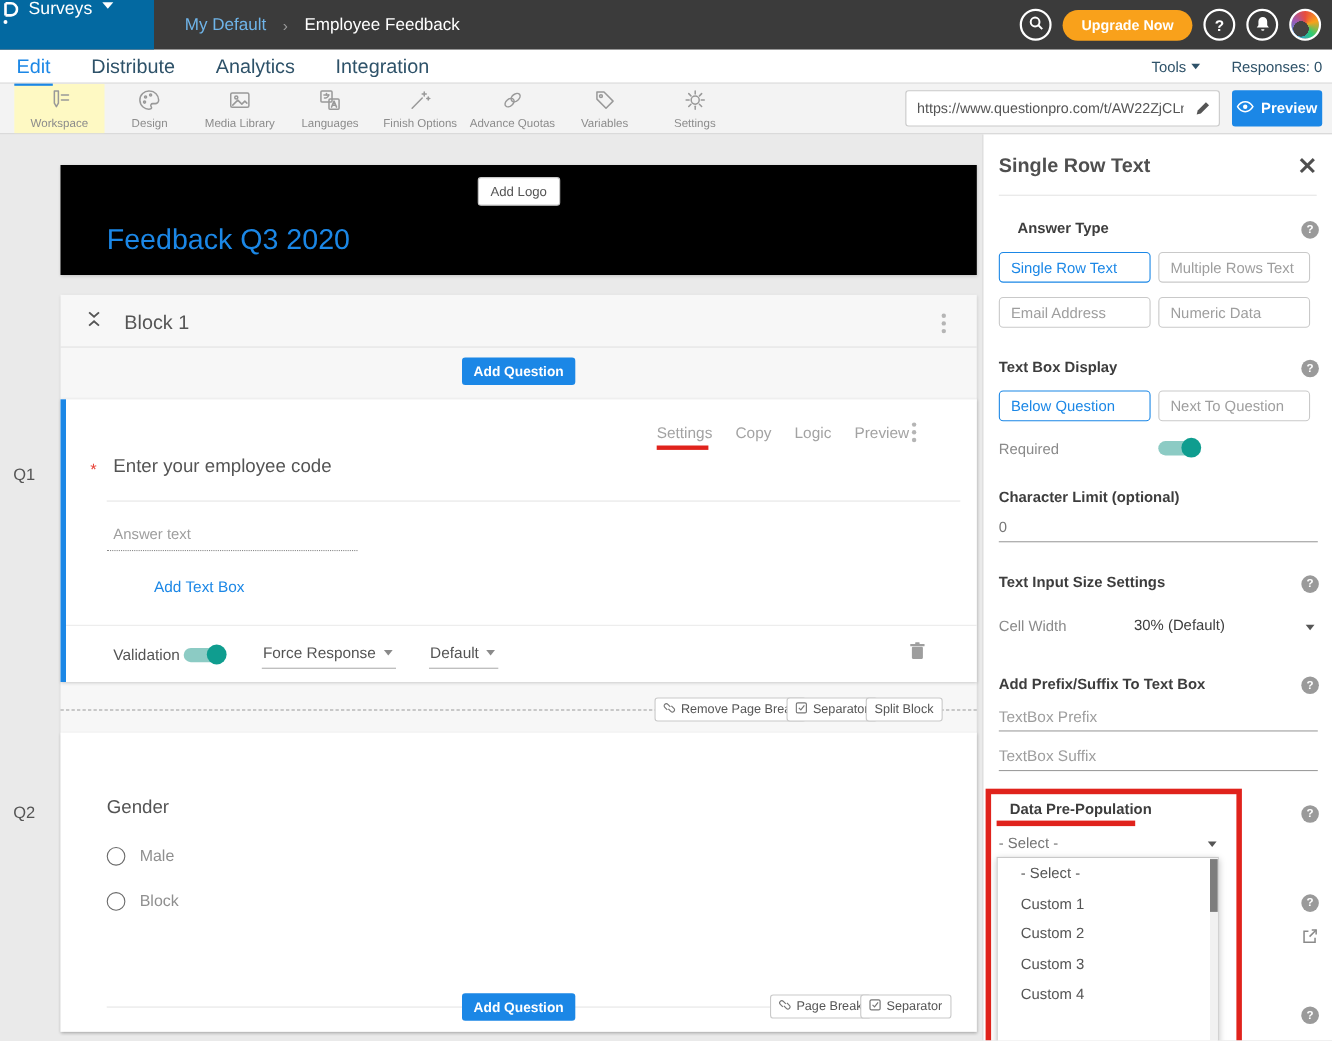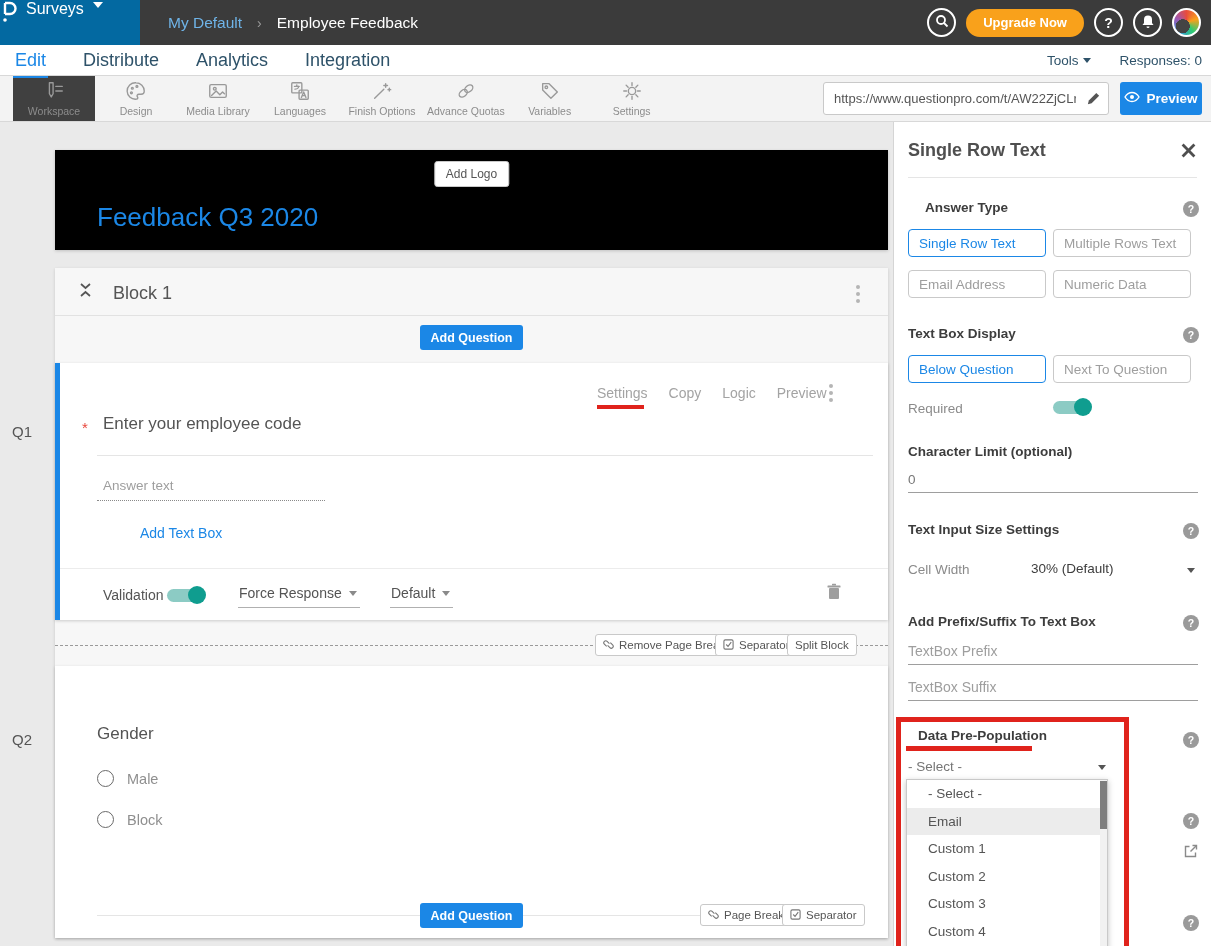--- a/index.html
+++ b/index.html
@@ -27,21 +27,21 @@
   .nav-tab.active { color:#1b87e6; }
   .nav-tab.active::after { content:""; position:absolute; left:-2px; right:-2px; bottom:-7px; height:2px; background:#1b87e6; }
   .nav-right { position:absolute; right:9px; top:0; height:30px; display:flex; gap:28px; align-items:center; color:#2e5269; font-size:13.5px; }
   .tools-dd { display:flex; align-items:center; gap:5px; cursor:pointer; }
   .caret-d { width:0; height:0; border-left:4px solid transparent; border-right:4px solid transparent; border-top:5px solid #2e5269; }
 
   
   .toolbar { position:absolute; top:76px; left:0; right:0; height:46px; background:#f3f3f3; border-bottom:1px solid #d8d8d8; z-index:28; }
   .tool-items { display:flex; height:45px; padding-left:13px; }
   .tool-item { min-width:82px; padding:0 4px; display:flex; flex-direction:column; align-items:center; justify-content:center; gap:1px; color:#8c8c8c; font-size:10.5px; cursor:pointer; }
-  .tool-item.selected { background:#404040;align-items:center; }
+  .tool-item.selected { background:#fef9c3;align-items:center; }
   .tool-item svg { stroke:#999; fill:none; stroke-width:1.5; stroke-linecap:round; stroke-linejoin:round; }
   .url-box { position:absolute; left:823px; top:6px; width:286px; height:33px; background:#fff; border:1px solid #c9c9c9; border-radius:3px; display:flex; align-items:center; }
   .url-input { flex:1; min-width:0; border:none; outline:none; font-size:13px; color:#555; padding:0 2px 0 10px; background:transparent; font-family:"Liberation Sans",sans-serif; }
   .url-edit { width:30px; display:flex; justify-content:center; cursor:pointer; }
   .preview-btn { position:absolute; left:1120px; top:6px; width:82px; height:33px; background:#1b87e6; border-radius:3px; color:#fff; display:flex; align-items:center; justify-content:center; gap:6px; font-size:13.5px; font-weight:bold; cursor:pointer; }
 
   
   .main { position:absolute; top:122px; left:0; width:893px; bottom:0; background:#eaeaea; }
   .q-margin-label { position:absolute; left:12px; color:#555; font-size:15px; }
   .card { background:#000000; box-shadow:0 1px 3px rgba(0,0,0,.18); }
@@ -435,21 +435,20 @@
   <input class="sb-input" style="top: 556px;" placeholder="TextBox Suffix">
 
   <div class="sb-label dpp-label">Data Pre-Population</div>
   <div class="dpp-underline"></div>
   <div class="sb-help" style="top:610px;">?</div>
   <div class="dpp-select">- Select -</div>
   <span class="caret-d dpp-caret"></span>
 
   <div class="dpp-popup">
     <div class="dpp-item">- Select -</div>
-    <div class="dpp-item highlighted">Email</div>
     <div class="dpp-item">Custom 1</div>
     <div class="dpp-item">Custom 2</div>
     <div class="dpp-item">Custom 3</div>
     <div class="dpp-item">Custom 4</div>
     <div class="dpp-scroll-track">
         <div class="dpp-scroll-thumb"></div>
       </div>
   </div>
 
   <div class="sb-help" style="top:691px;">?</div>

